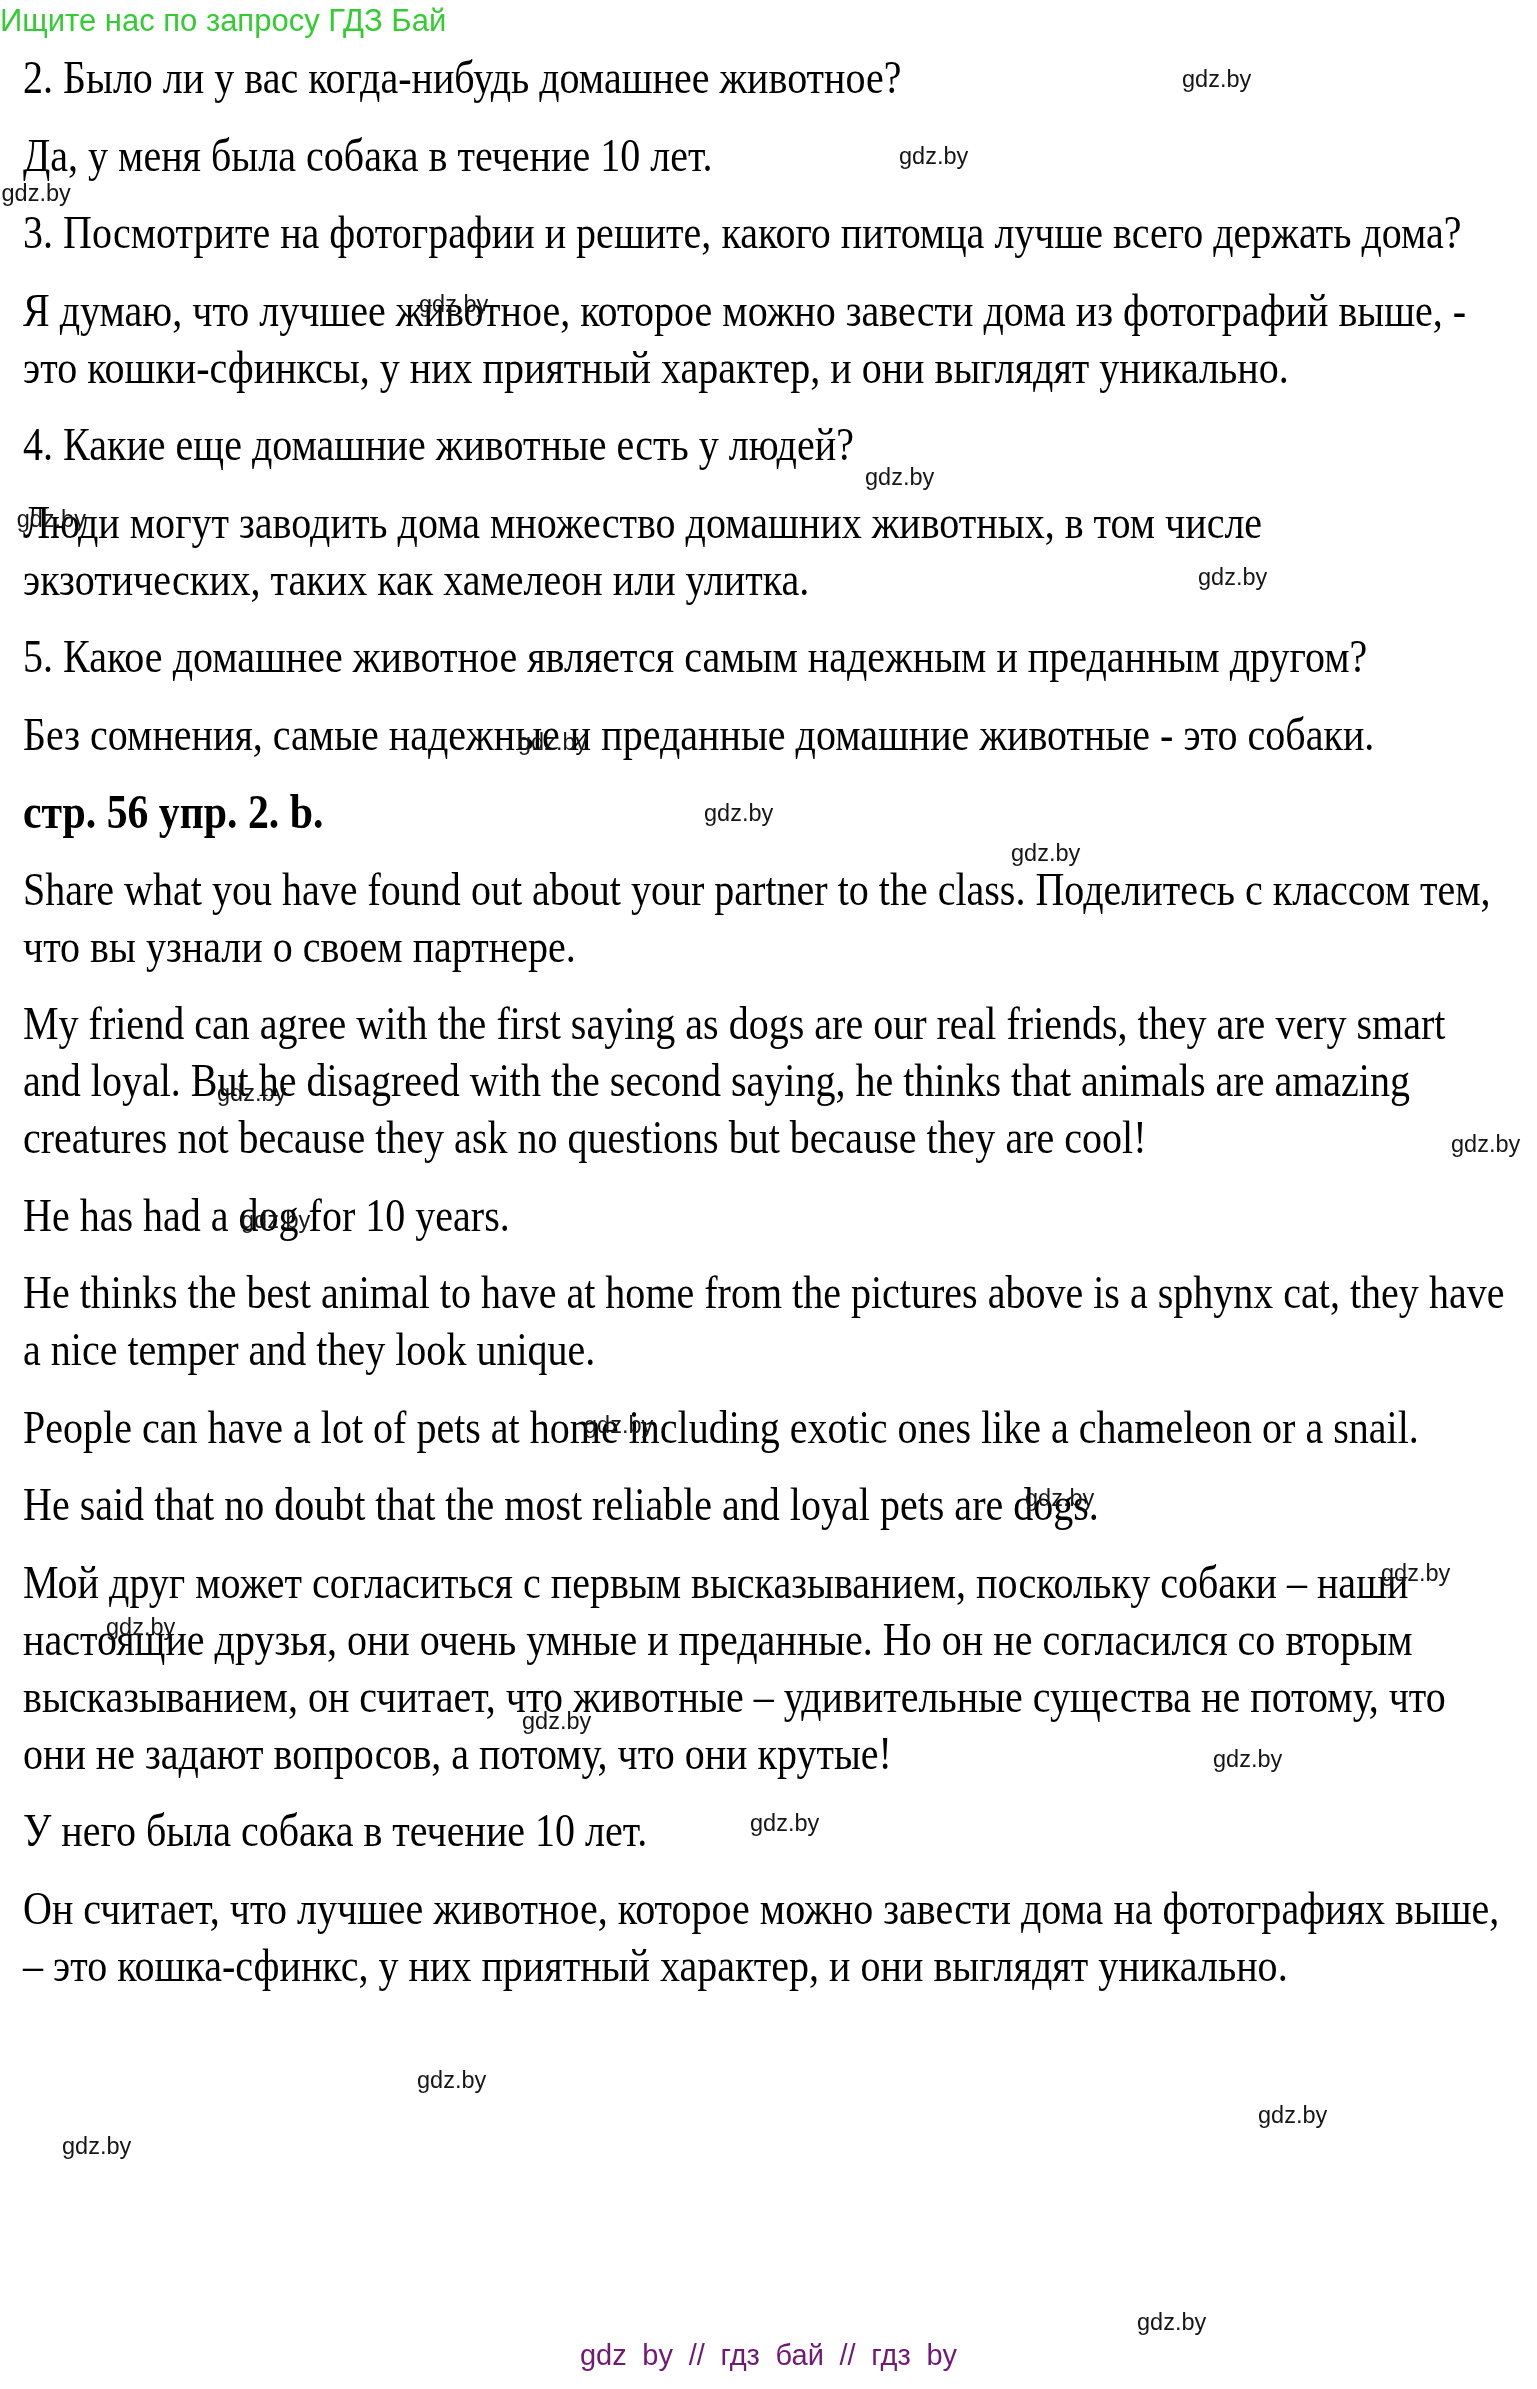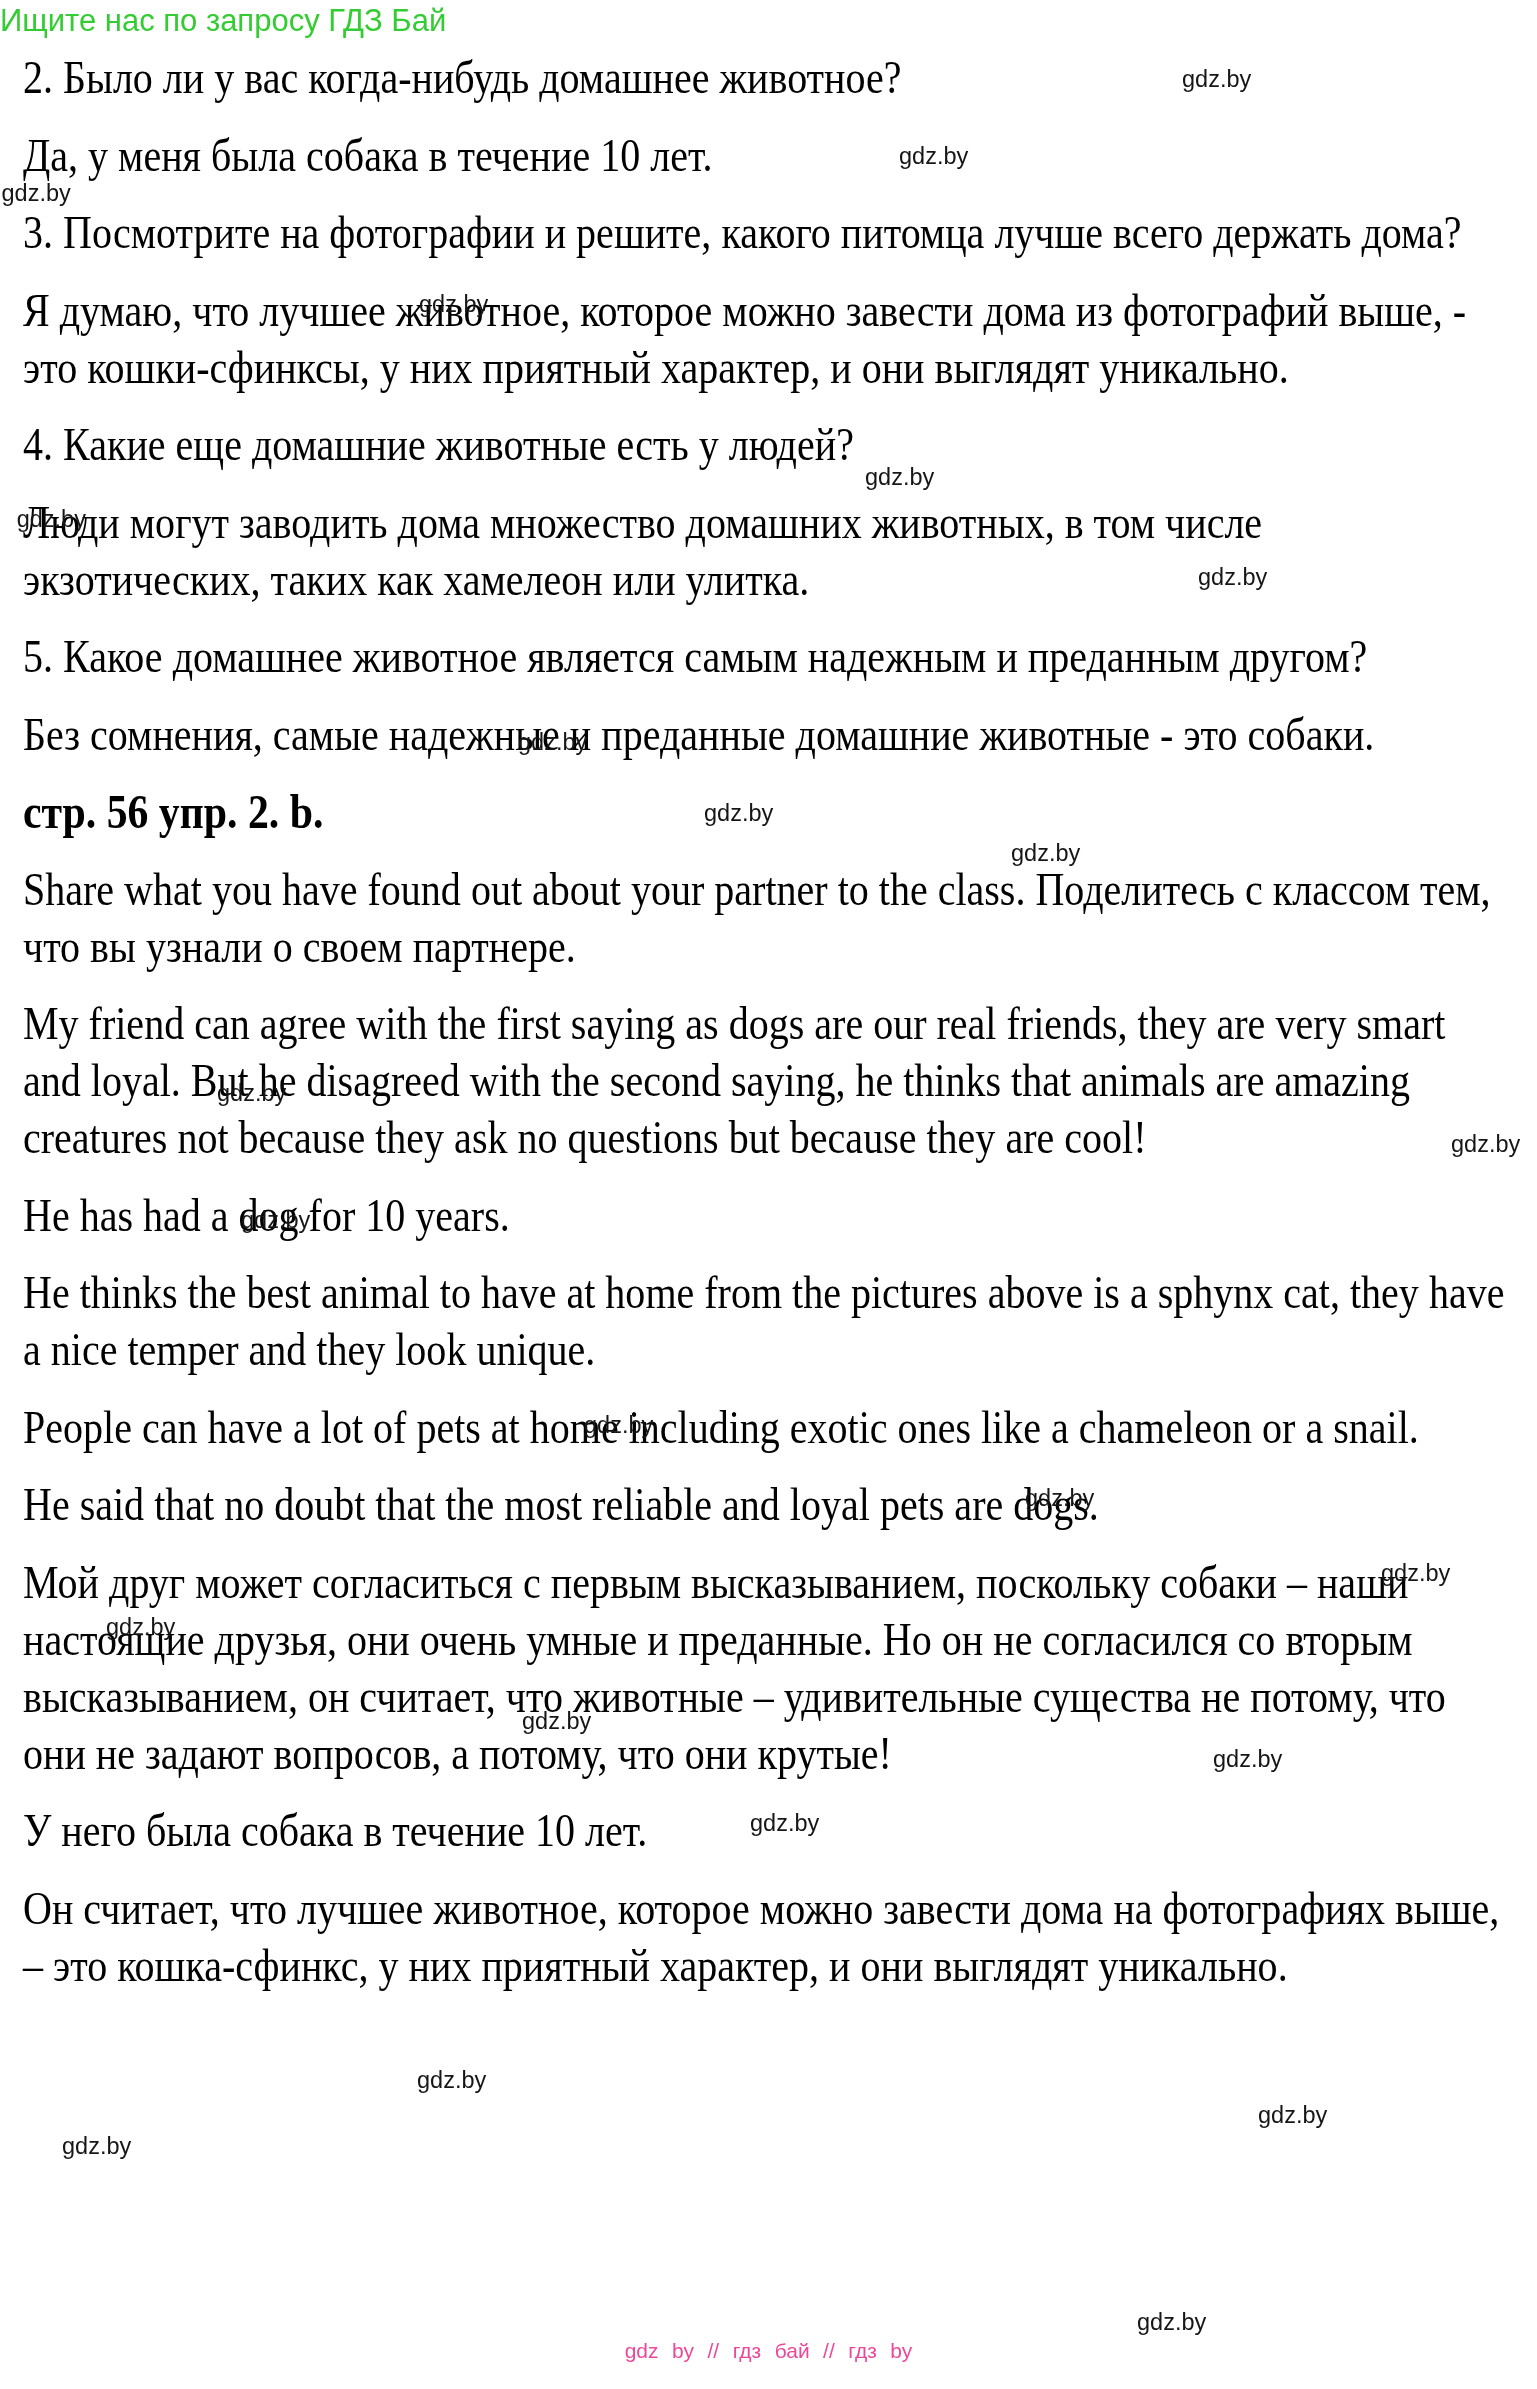--- a/index.html
+++ b/index.html
@@ -58,22 +58,22 @@
     color: #161616;
     white-space: nowrap;
   }
   .footer {
     position: absolute;
     top: 2339px;
     left: 0;
     right: 0;
     text-align: center;
     font-family: "Liberation Sans", sans-serif;
-    font-size: 21px;
-    color: #ec4899;
+    font-size: 29px;
+    color: #701a75;
     word-spacing: 7.6px;
     white-space: nowrap;
   }
 </style>
 </head>
 <body>
 
 <div class="promo">Ищите нас по запросу ГДЗ Бай</div>
 
 <div class="content">

